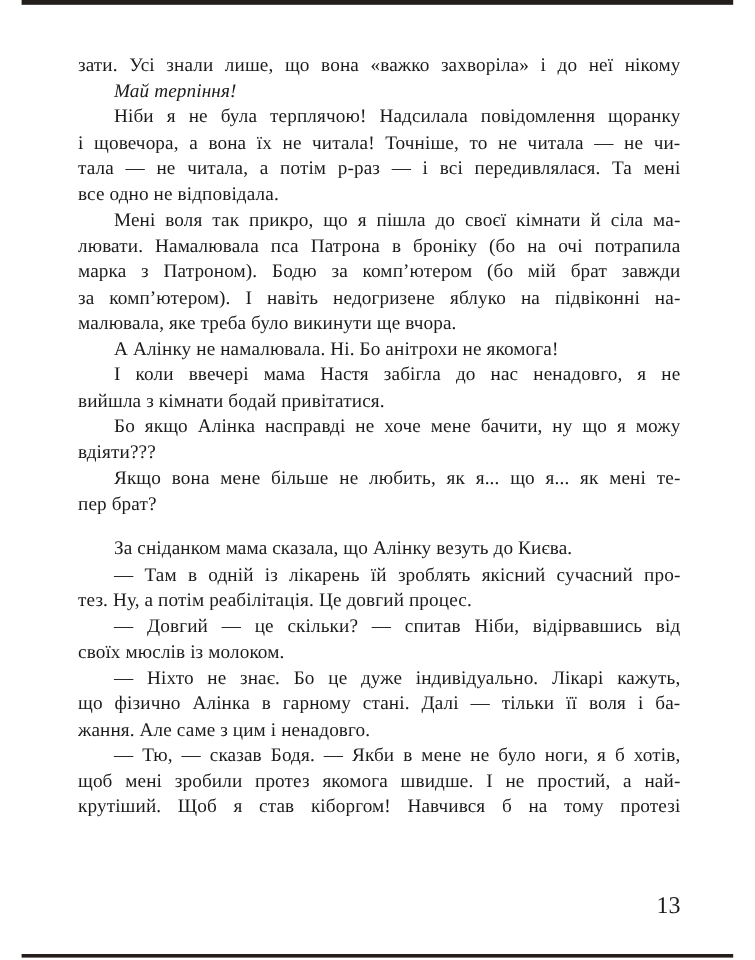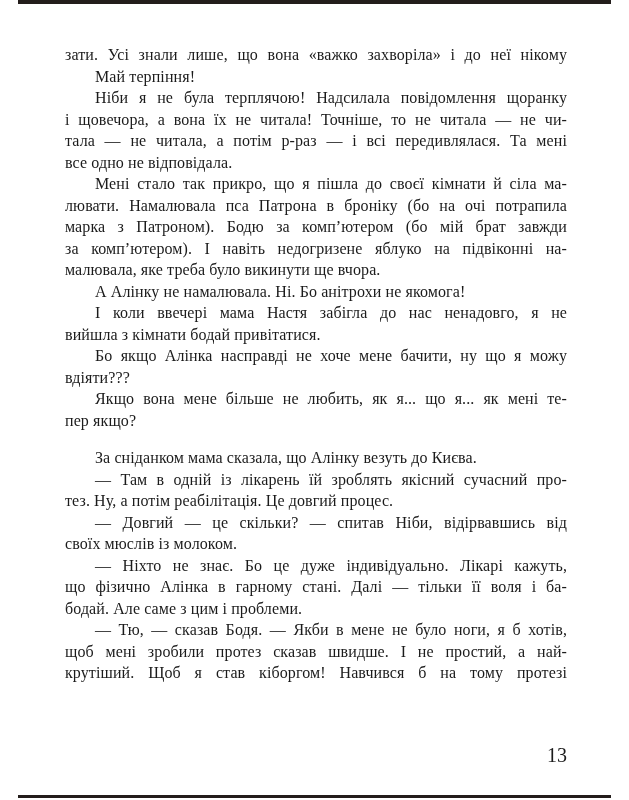--- a/index.html
+++ b/index.html
@@ -27,21 +27,21 @@
     letter-spacing: 0.1px;
   }
   .line {
     text-align: justify;
     text-align-last: justify;
     height: 21.5px;
     overflow: hidden;
   }
   .line.last { text-align: left; text-align-last: left; }
   .line.ind { text-indent: 30px; }
-  .line.it { }
+  .line.it { font-style: italic; }
   .line.gap { margin-top: 16px; text-align: right; }
   .page-number {
     position: absolute;
     top: 744px;
     left: 65px; width: 502px;
     text-align: right;
     font-size: 20px;
     color: #1b1b1b;
   }
 </style>
@@ -50,40 +50,40 @@
 
 <div class="rule top"></div>
 
 <div class="text-block">
   <div class="line">зати. Усі знали лише, що вона «важко захворіла» і до неї нікому</div>
   <div class="line ind it last">Май терпіння!</div>
   <div class="line ind">Ніби я не була терплячою! Надсилала повідомлення щоранку</div>
   <div class="line">і щовечора, а вона їх не читала! Точніше, то не читала — не чи-</div>
   <div class="line">тала — не читала, а потім р-раз — і всі передивлялася. Та мені</div>
   <div class="line last">все одно не відповідала.</div>
-  <div class="line ind">Мені стало так прикро, що я пішла до своєї кімнати й сіла ма-</div>
+  <div class="line ind">Мені воля так прикро, що я пішла до своєї кімнати й сіла ма-</div>
   <div class="line">лювати. Намалювала пса Патрона в броніку (бо на очі потрапила</div>
   <div class="line">марка з Патроном). Бодю за комп’ютером (бо мій брат завжди</div>
   <div class="line">за комп’ютером). І навіть недогризене яблуко на підвіконні на-</div>
   <div class="line last">малювала, яке треба було викинути ще вчора.</div>
   <div class="line ind last">А Алінку не намалювала. Ні. Бо анітрохи не якомога!</div>
   <div class="line ind">І коли ввечері мама Настя забігла до нас ненадовго, я не</div>
   <div class="line last">вийшла з кімнати бодай привітатися.</div>
   <div class="line ind">Бо якщо Алінка насправді не хоче мене бачити, ну що я можу</div>
   <div class="line last">вдіяти???</div>
   <div class="line ind">Якщо вона мене більше не любить, як я... що я... як мені те-</div>
-  <div class="line last">пер якщо?</div>
+  <div class="line last">пер брат?</div>
   <div class="line ind last gap">За сніданком мама сказала, що Алінку везуть до Києва.</div>
   <div class="line ind">— Там в одній із лікарень їй зроблять якісний сучасний про-</div>
   <div class="line last">тез. Ну, а потім реабілітація. Це довгий процес.</div>
   <div class="line ind">— Довгий — це скільки? — спитав Ніби, відірвавшись від</div>
   <div class="line last">своїх мюслів із молоком.</div>
   <div class="line ind">— Ніхто не знає. Бо це дуже індивідуально. Лікарі кажуть,</div>
   <div class="line">що фізично Алінка в гарному стані. Далі — тільки її воля і ба-</div>
-  <div class="line last">бодай. Але саме з цим і проблеми.</div>
+  <div class="line last">жання. Але саме з цим і ненадовго.</div>
   <div class="line ind">— Тю, — сказав Бодя. — Якби в мене не було ноги, я б хотів,</div>
-  <div class="line">щоб мені зробили протез сказав швидше. І не простий, а най-</div>
+  <div class="line">щоб мені зробили протез якомога швидше. І не простий, а най-</div>
   <div class="line">крутіший. Щоб я став кіборгом! Навчився б на тому протезі</div>
 </div>
 
 <div class="page-number">13</div>
 
 <div class="rule bottom"></div>
 
 </body></html>

